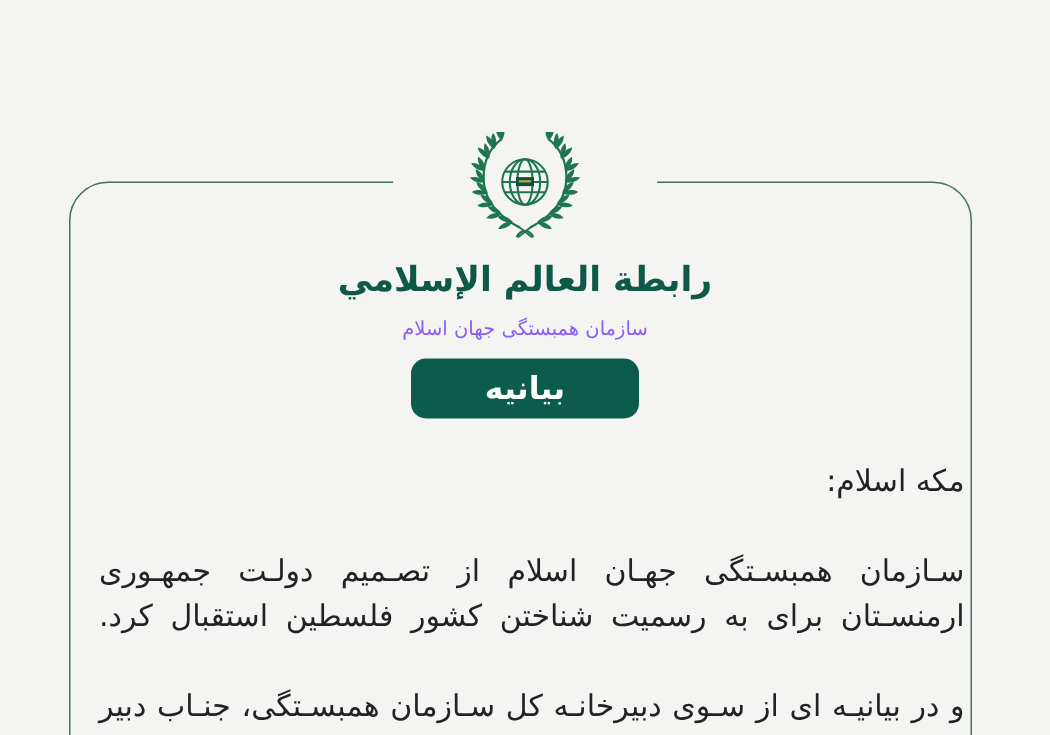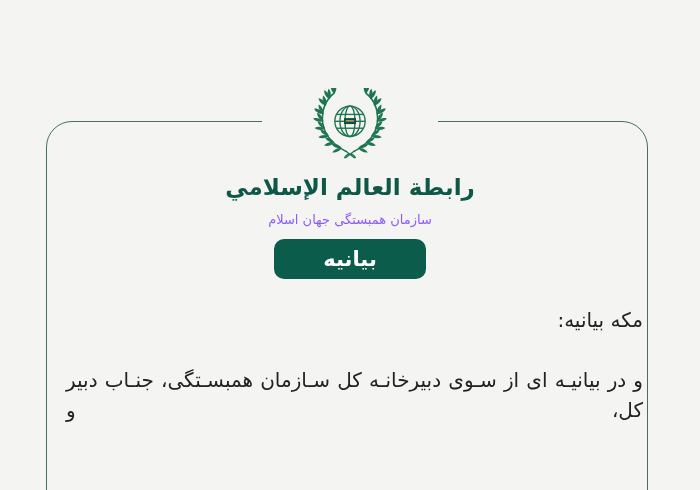--- a/index.html
+++ b/index.html
@@ -98,15 +98,16 @@
   <div class="calligraphy">رابطة العالم الإسلامي</div>
 
   <div class="subtitle">سازمان همبستگی جهان اسلام</div>
 
   <div class="banner">
     <span class="banner-label">بیانیه</span>
   </div>
 </div>
 
 <div class="body-text">
-  <p class="greeting">مکه بیانیه:</p>
+  <p class="greeting">مکه اسلام:</p>
+  <p class="para">سـازمان همبسـتگی جهـان اسلام از تصـمیم دولـت جمهـوری ارمنسـتان برای به رسمیت شناختن کشور فلسطین استقبال کرد.</p>
   <p class="para">و در بیانیـه ای از سـوی دبیرخانـه کل سـازمان همبسـتگی، جنـاب دبیر کل، و</p>
 </div>
 
 </body></html>

